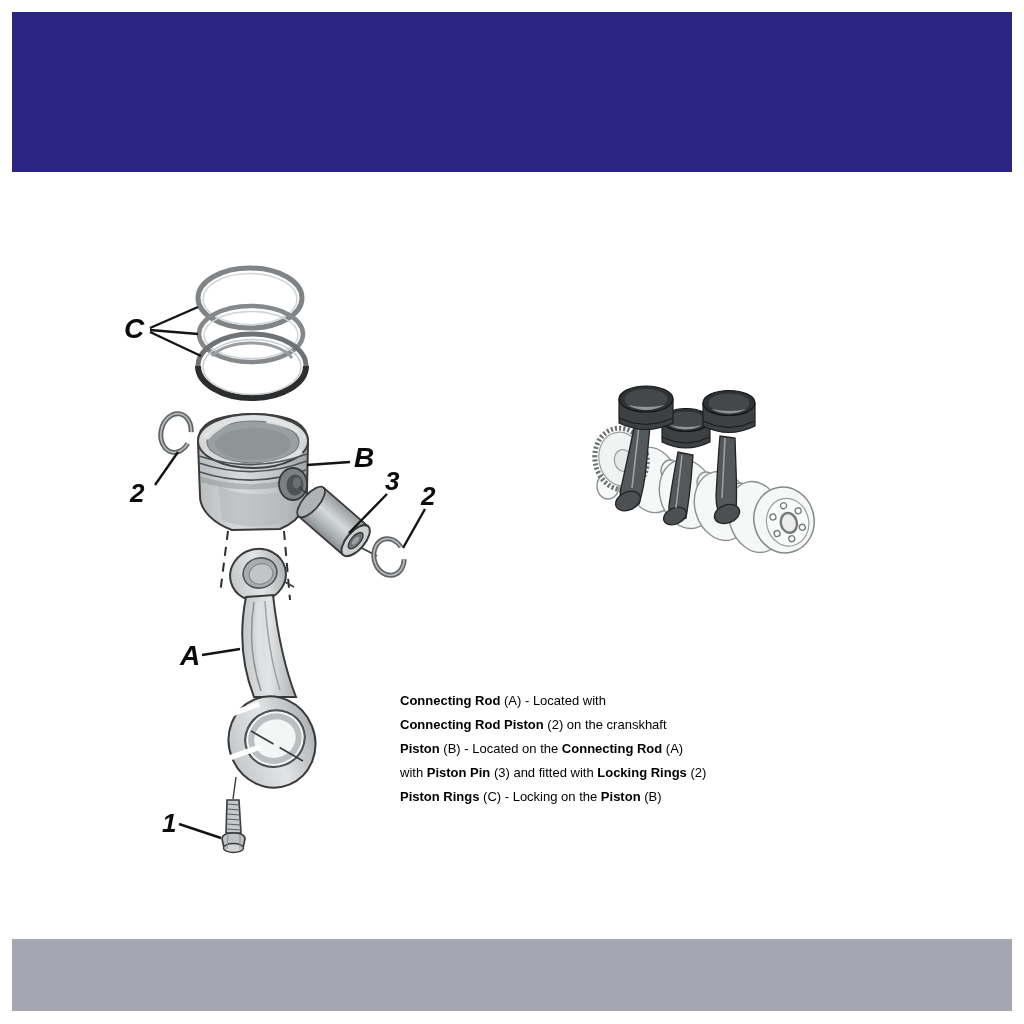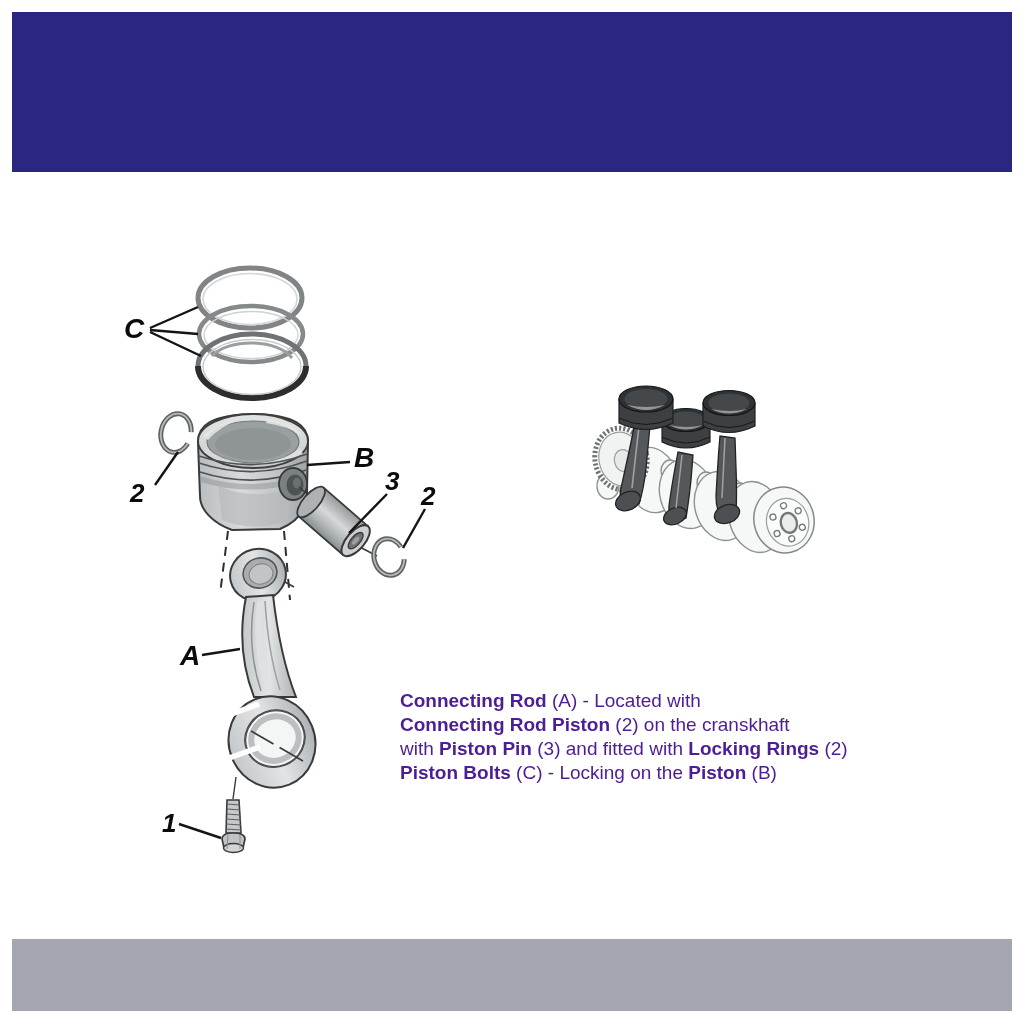--- a/index.html
+++ b/index.html
@@ -2,22 +2,22 @@
 <html><head>
 <meta charset="utf-8">
 <style>
   html,body{margin:0;padding:0;background:#ffffff;}
   .page{position:relative;width:1024px;height:1024px;background:#ffffff;overflow:hidden;
         font-family:"Liberation Sans",sans-serif;}
   .banner-top{position:absolute;left:12px;top:12px;width:1000px;height:160px;}
   .banner-bottom{position:absolute;left:12px;top:939px;width:1000px;height:72px;}
   .fig-exploded{position:absolute;left:100px;top:250px;width:360px;height:630px;}
   .fig-assembly{position:absolute;left:570px;top:368px;width:256px;height:220px;}
-  .caption{position:absolute;left:400px;top:689px;width:510px;color:#4c1d95;
-           font-size:19px;line-height:24px;font-family:"Liberation Sans",sans-serif;}
+  .caption{position:absolute;left:400px;top:689px;width:510px;color:#000000;
+           font-size:13px;line-height:24px;font-family:"Liberation Sans",sans-serif;}
   .caption b{font-weight:bold;}
   .lbl{font-family:"Liberation Sans",sans-serif;font-weight:bold;font-style:italic;
        font-size:28px;fill:#0b0b0b;}
   .lbl-sm{font-size:26px;}
   .leader{stroke:#141414;stroke-width:2.4;fill:none;}
   .groove{stroke:#4e5254;stroke-width:1.7;fill:none;}
   .dash{stroke:#2e2e2e;stroke-width:2;fill:none;stroke-dasharray:9 7;}
   .crank{fill:#f6f7f7;stroke:#8d9193;stroke-width:1.4;}
 </style>
 </head>
@@ -228,18 +228,19 @@
         <ellipse cx="76" cy="31" rx="27" ry="13" fill="#2e3234" stroke="#151515" stroke-width="1.2"></ellipse>
         <ellipse cx="76" cy="31" rx="21.5" ry="10" fill="#44484a"></ellipse>
         <path d="M 57 37 Q 76 47 95 37 Q 77 41 57 37 Z" fill="#9ca0a2" opacity="0.9"></path>
       </g>
     </g>
   </svg>
 
   <div class="caption">
       <div><b>Connecting Rod</b><span> (A) - Located with</span></div>
       <div><b>Connecting Rod Piston</b><span> (2) on the cranskhaft</span></div>
+      <div><b>Piston</b><span> (B) - Located on the </span><b>Connecting Rod</b><span> (A)</span></div>
       <div><span>with </span><b>Piston Pin</b><span> (3) and fitted with </span><b>Locking Rings</b><span> (2)</span></div>
-      <div><b>Piston Bolts</b><span> (C) - Locking on the </span><b>Piston</b><span> (B)</span></div>
+      <div><b>Piston Rings</b><span> (C) - Locking on the </span><b>Piston</b><span> (B)</span></div>
     </div>
 
   <div class="banner-bottom" style="background: rgb(164, 166, 178);"></div>
 </div>
 
 </body></html>

